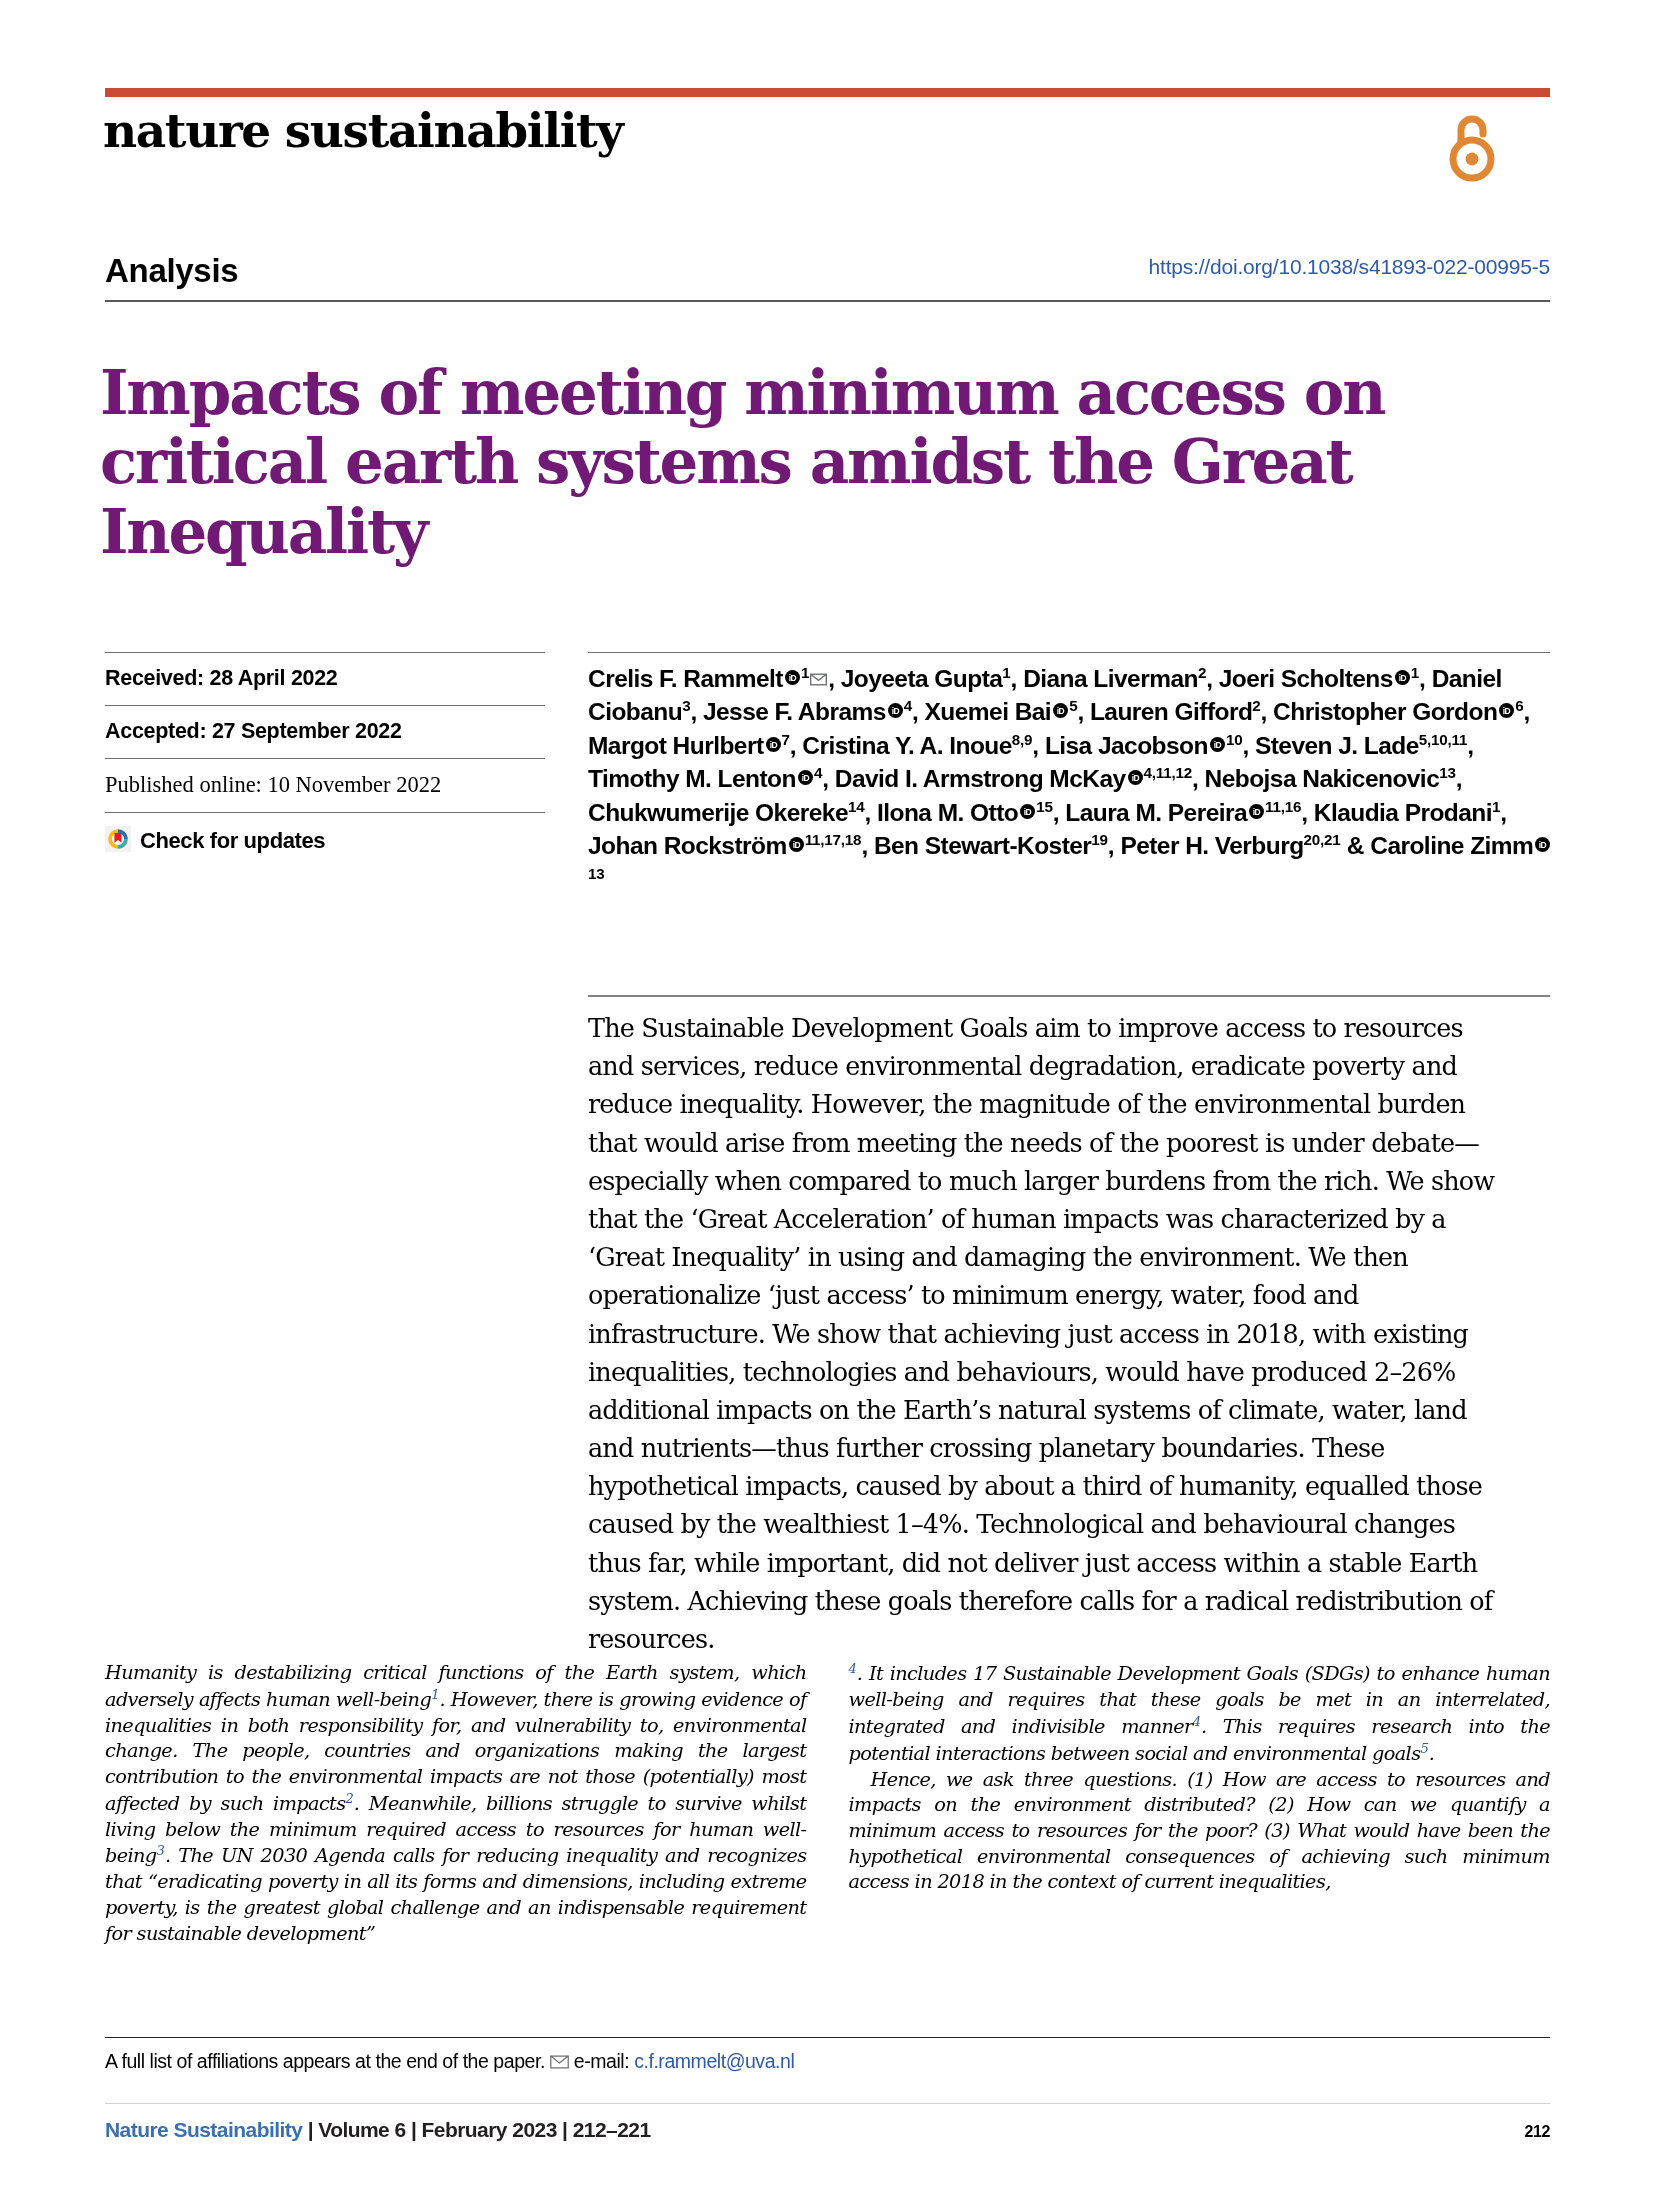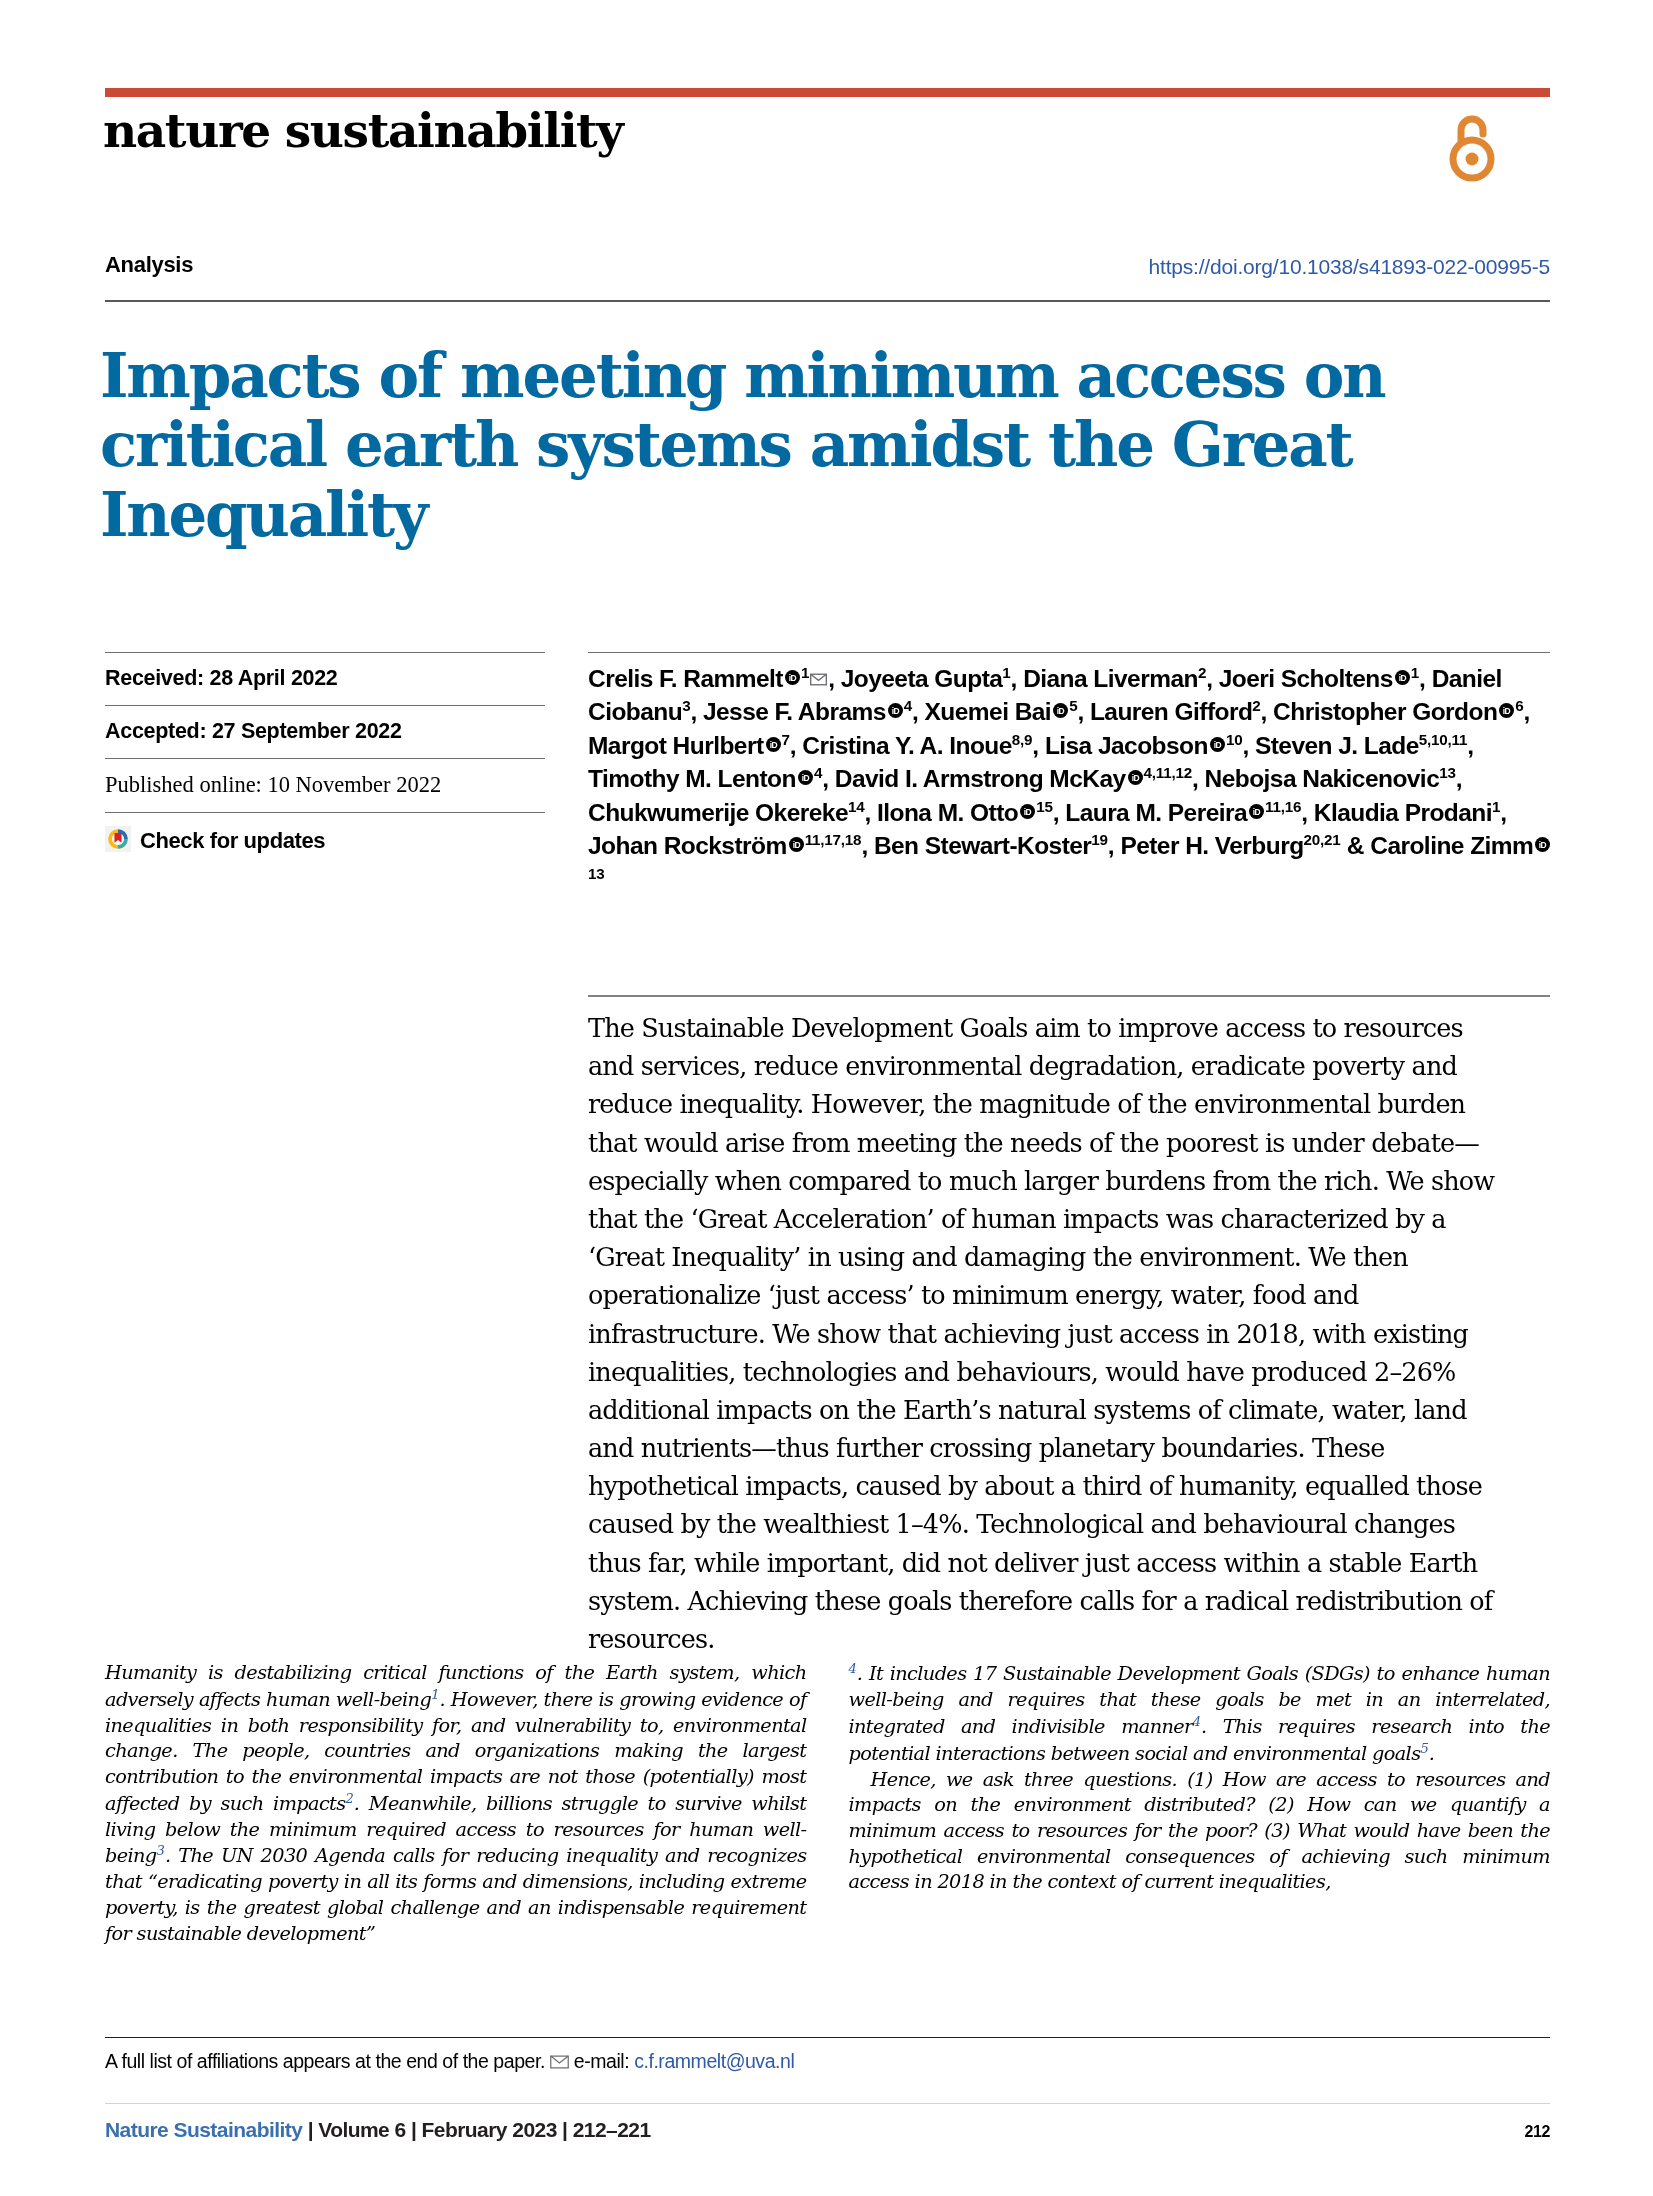--- a/index.html
+++ b/index.html
@@ -51,21 +51,21 @@
     position: absolute;
     left: 105px;
     top: 252px;
     width: 1445px;
     height: 40px;
   }
   .kicker {
     position: absolute;
     left: 0;
     top: 0;
-    font-size: 22px;
+    font-size: 33px;
     font-weight: 700;
     letter-spacing: -0.3px;
   }
   .doi {
     position: absolute;
     right: 0;
     top: 3px;
     font-size: 21px;
     color: #2f5aa8;
     letter-spacing: -0.2px;
@@ -77,28 +77,28 @@
     top: 300px;
     width: 1445px;
     height: 2px;
     background: #58595b;
   }
 
   
   .article-title {
     position: absolute;
     left: 100px;
-    top: 300px;
+    top: 317px;
     width: 1330px;
     font-family: "DejaVu Serif", "Liberation Serif", serif;
     font-weight: 700;
     font-size: 61px;
     line-height: 1.14;
     letter-spacing: -2.2px;
-    color: #0369a1;
+    color: #701a75;
   }
 
   
   .dates {
     position: absolute;
     left: 105px;
     top: 652px;
     width: 440px;
   }
   .dates .sep {

